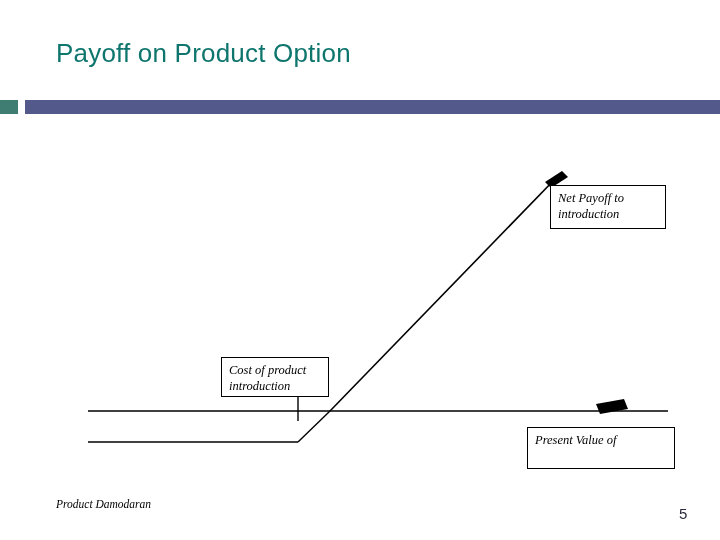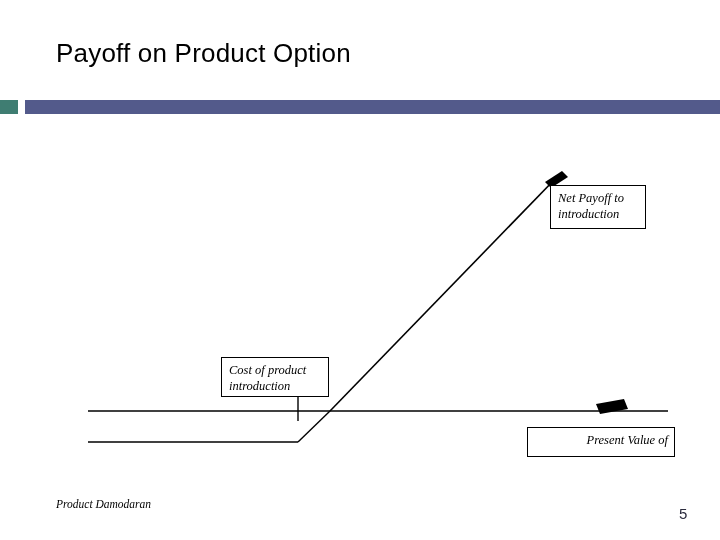--- a/index.html
+++ b/index.html
@@ -18,21 +18,21 @@
     width: 720px;
     height: 540px;
     background: #ffffff;
   }
   .title {
     position: absolute;
     left: 56px;
     top: 38px;
     font-size: 26px;
     font-family: "Liberation Sans", sans-serif;
-    color: #000000;
+    color: #0f766e;
     font-weight: normal;
     letter-spacing: 0.2px;
     white-space: nowrap;
   }
   .rule-bar {
     position: absolute;
     left: 0px;
     top: 100px;
     width: 720px;
     height: 14px;
@@ -79,35 +79,34 @@
     font-style: italic;
     font-size: 12.5px;
     color: #000000;
     line-height: 1.25;
     padding: 5px 6px 5px 7px;
     box-sizing: border-box;
   }
   .callout.net-payoff {
     left: 550px;
     top: 185px;
-    width: 96px;
+    width: 116px;
     height: 44px;
   }
   .callout.cost {
     left: 221px;
     top: 357px;
     width: 108px;
     height: 40px;
   }
   .callout.pv {
     left: 527px;
     top: 427px;
     width: 148px;
-    height: 30px;
-    text-align: right;
+    height: 42px;
   }
 
   .footer-author {
     position: absolute;
     left: 56px;
     top: 498px;
     font-family: "Liberation Serif", serif;
     font-style: italic;
     font-size: 11.5px;
     color: #000000;

